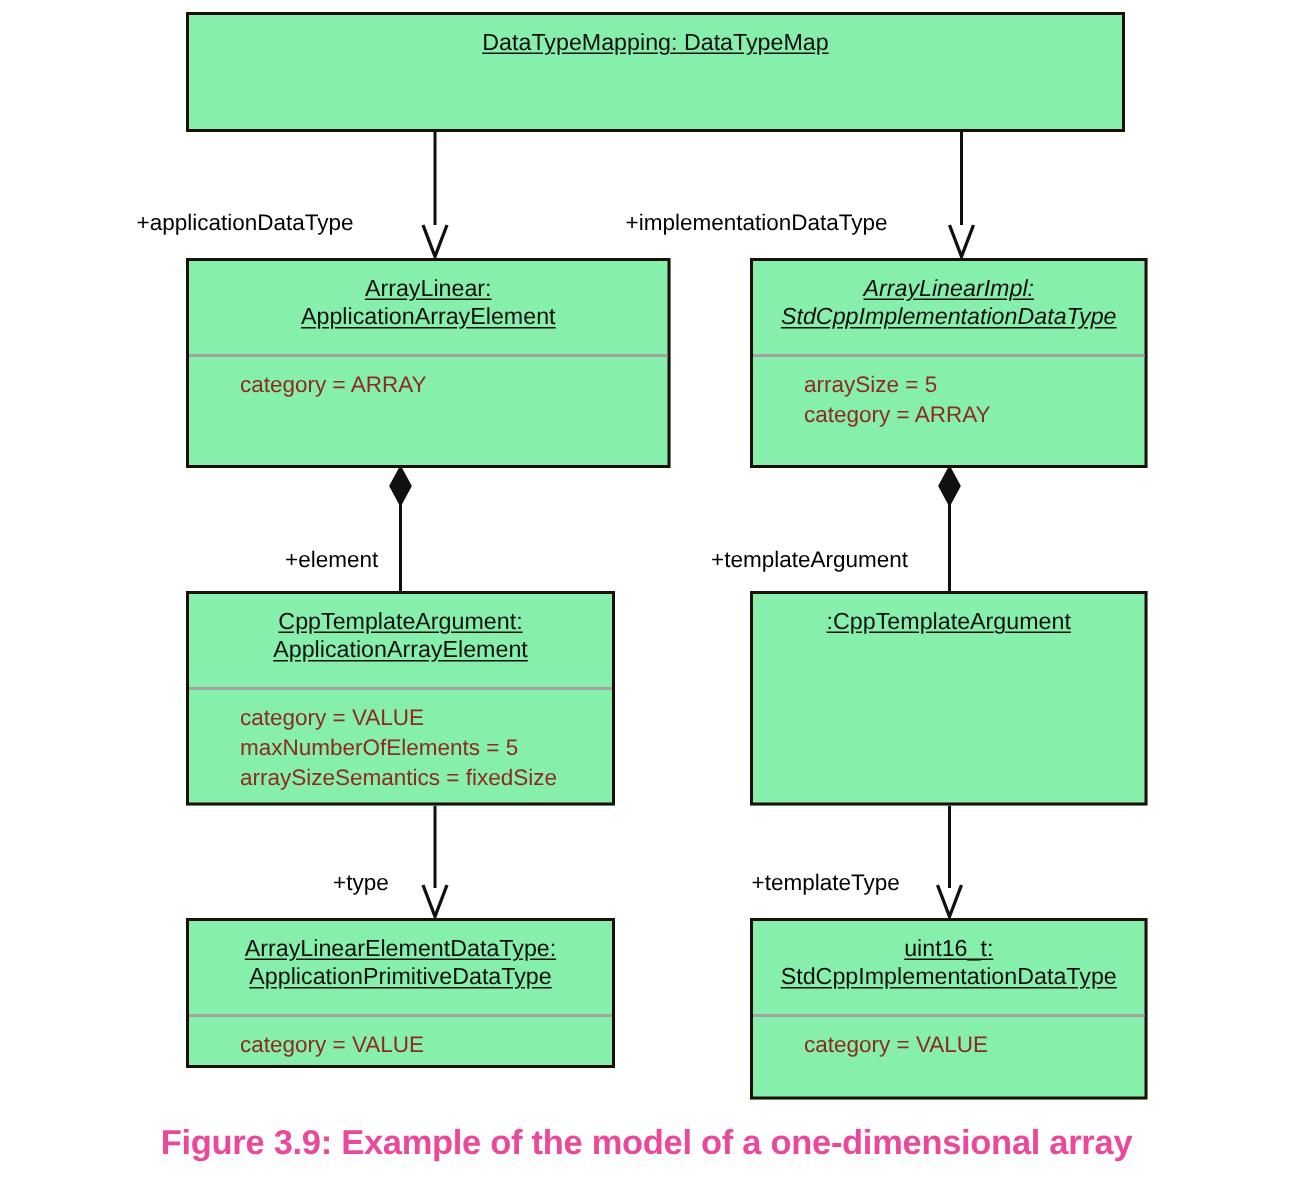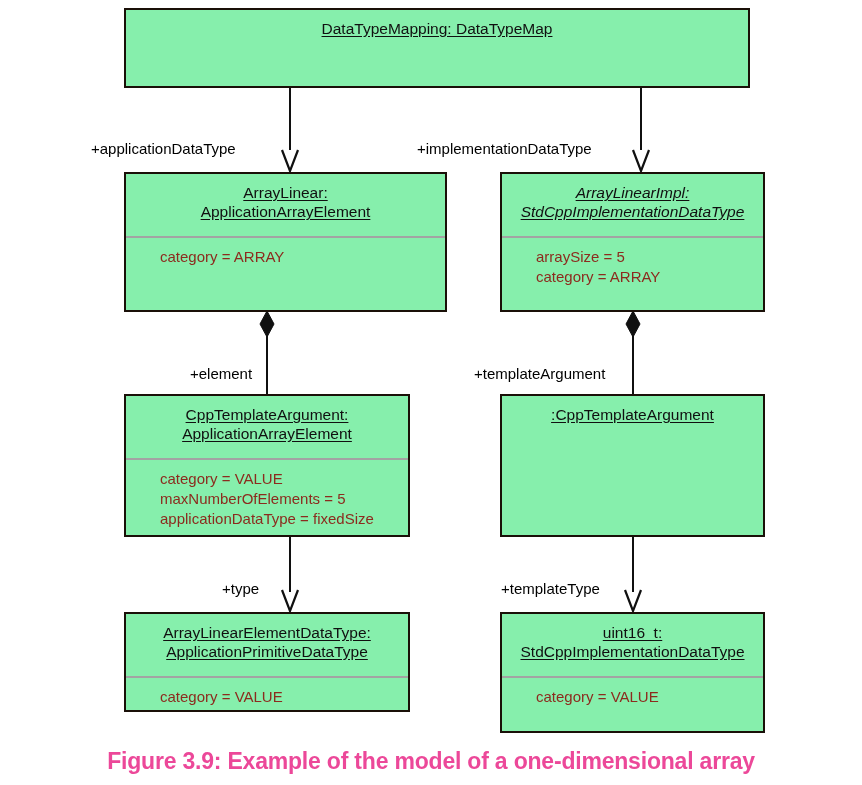--- a/index.html
+++ b/index.html
@@ -120,21 +120,21 @@
   </div>
 
   <div class="obj-box" style="left:124px;top:394px;width:286px;height:143px;">
     <div class="obj-title" style="height:62px;">
       <span class="ln">CppTemplateArgument:</span>
       <span class="ln">ApplicationArrayElement</span>
     </div>
     <div class="compartment-divider obj-attrs">
       <span class="attr">category = VALUE</span>
       <span class="attr">maxNumberOfElements = 5</span>
-      <span class="attr">applicationDataType = fixedSize</span>
+      <span class="attr">arraySizeSemantics = fixedSize</span>
     </div>
   </div>
 
   <div class="obj-box" style="left:500px;top:394px;width:265px;height:143px;">
     <div class="obj-title">
       <span class="ln">:CppTemplateArgument</span>
     </div>
   </div>
 
   <div class="obj-box" style="left:124px;top:612px;width:286px;height:100px;">

